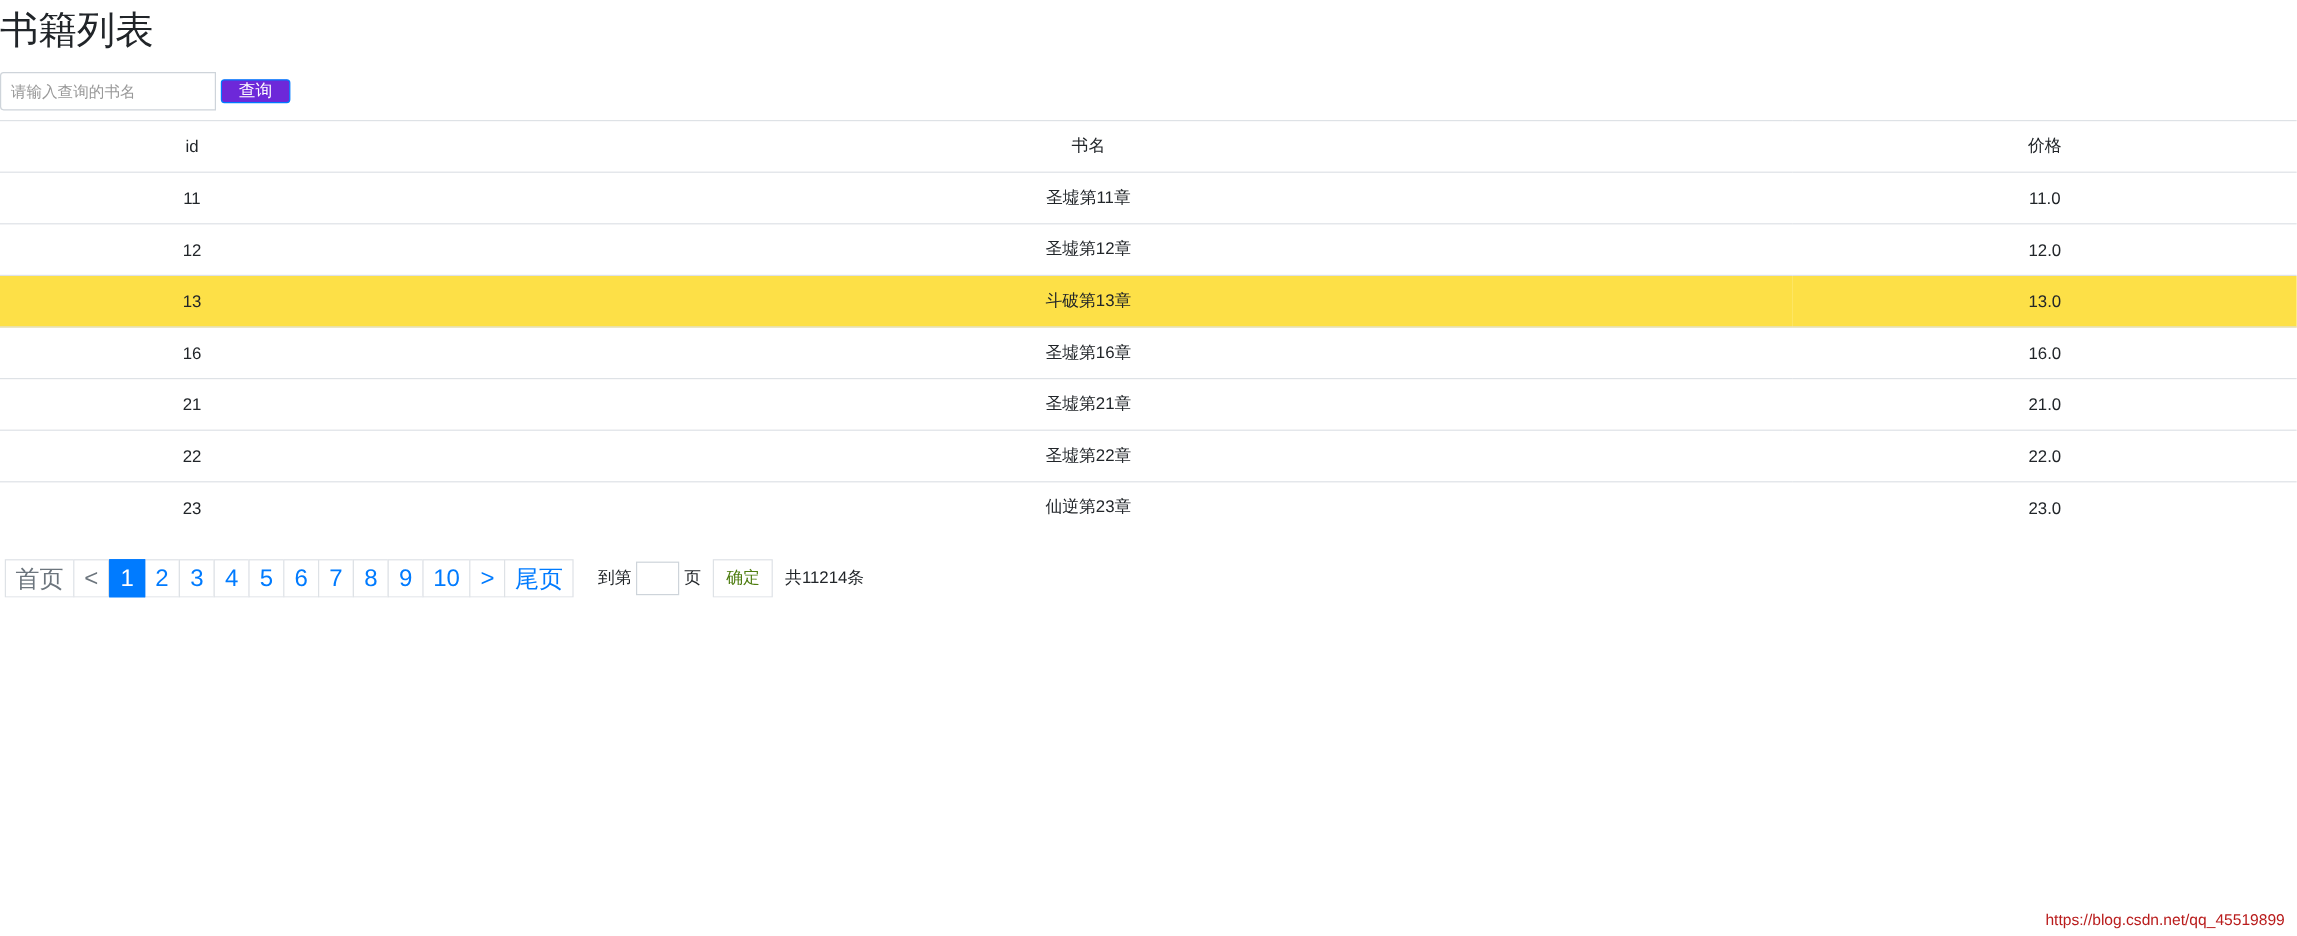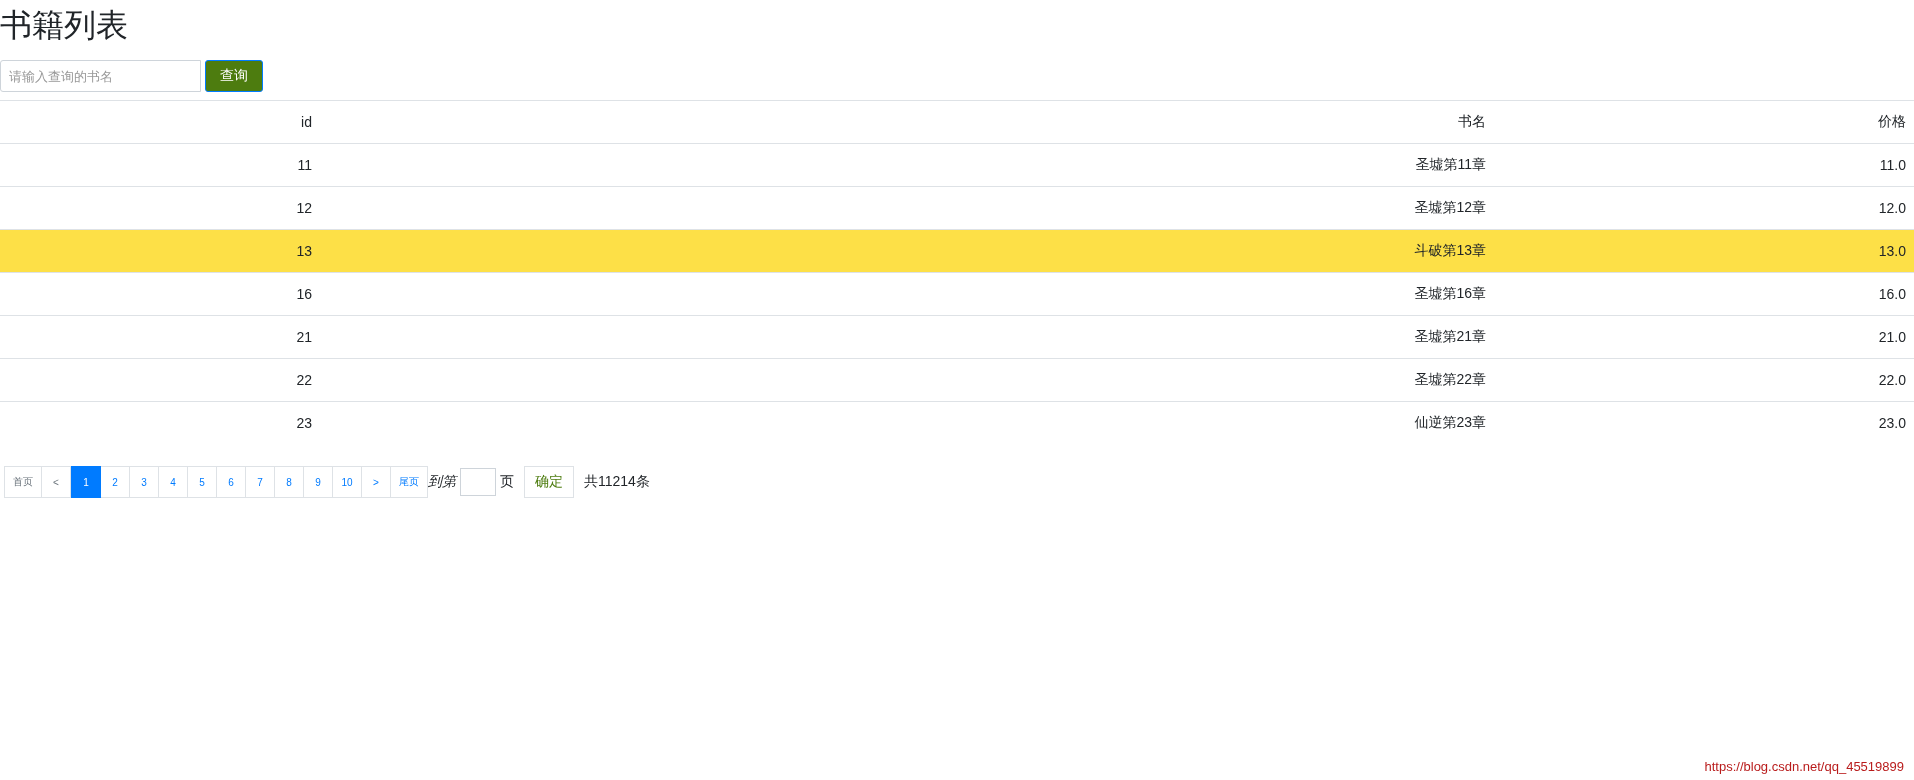--- a/index.html
+++ b/index.html
@@ -20,50 +20,50 @@
       font-size: 32px;
       font-weight: 500;
       margin: 4px 0 12px 0;
     }
     .search-row {
       display: flex;
       align-items: center;
       margin-bottom: 8px;
     }
     .search-input {
-      width: 201px;
+      width: 180px;
       height: 32px;
       padding: 4px 8px;
       border: 1px solid #ced4da;
       border-radius: 3px 0 0 3px;
       font-size: 13px;
       color: #495057;
       outline: none;
     }
     .search-input::placeholder {
       color: #999;
     }
     .search-btn {
-      height: 32px;
+      height: 20px;
       padding: 0 14px;
-      background: #4d7c0f;
+      background: #6d28d9;
       color: #fff;
       border: 1px solid #007bff;
       border-radius: 3px;
       font-size: 14px;
       cursor: pointer;
       margin-left: 4px;
     }
     table {
       width: 100%;
       border-collapse: collapse;
     }
     th, td {
       padding: 12px 8px;
-      text-align: right;
+      text-align: center;
       border-top: 1px solid #dee2e6;
       font-weight: normal;
     }
     th {
       font-weight: normal;
     }
     tbody tr.hovered {
       background: #fde047;
     }
     .col-id {
@@ -85,21 +85,21 @@
     .page-item {
       display: inline-flex;
       align-items: center;
       justify-content: center;
       min-width: 30px;
       height: 32px;
       padding: 3px 8px;
       border: 1px solid #dee2e6;
       color: #007bff;
       background: #fff;
-      font-size: 10px;
+      font-size: 20px;
       cursor: pointer;
       margin-left: -1px;
       text-decoration: none;
     }
     .page-item:first-child {
       margin-left: 0;
     }
     .page-item.active {
       background: #007bff;
       border-color: #007bff;
@@ -108,23 +108,22 @@
       position: relative;
     }
     .page-item.disabled {
       color: #6c757d;
       cursor: default;
     }
     .page-text-first, .page-text-last {
       color: #6c757d;
     }
     .goto-label {
-      margin-left: 0;
-      font-size: 14px;
-      font-style: italic;
+      margin-left: 20px;
+      font-size: 14px;
     }
     .goto-input {
       width: 36px;
       height: 28px;
       border: 1px solid #ced4da;
       margin: 0 4px;
       text-align: center;
       font-size: 13px;
       outline: none;
     }

